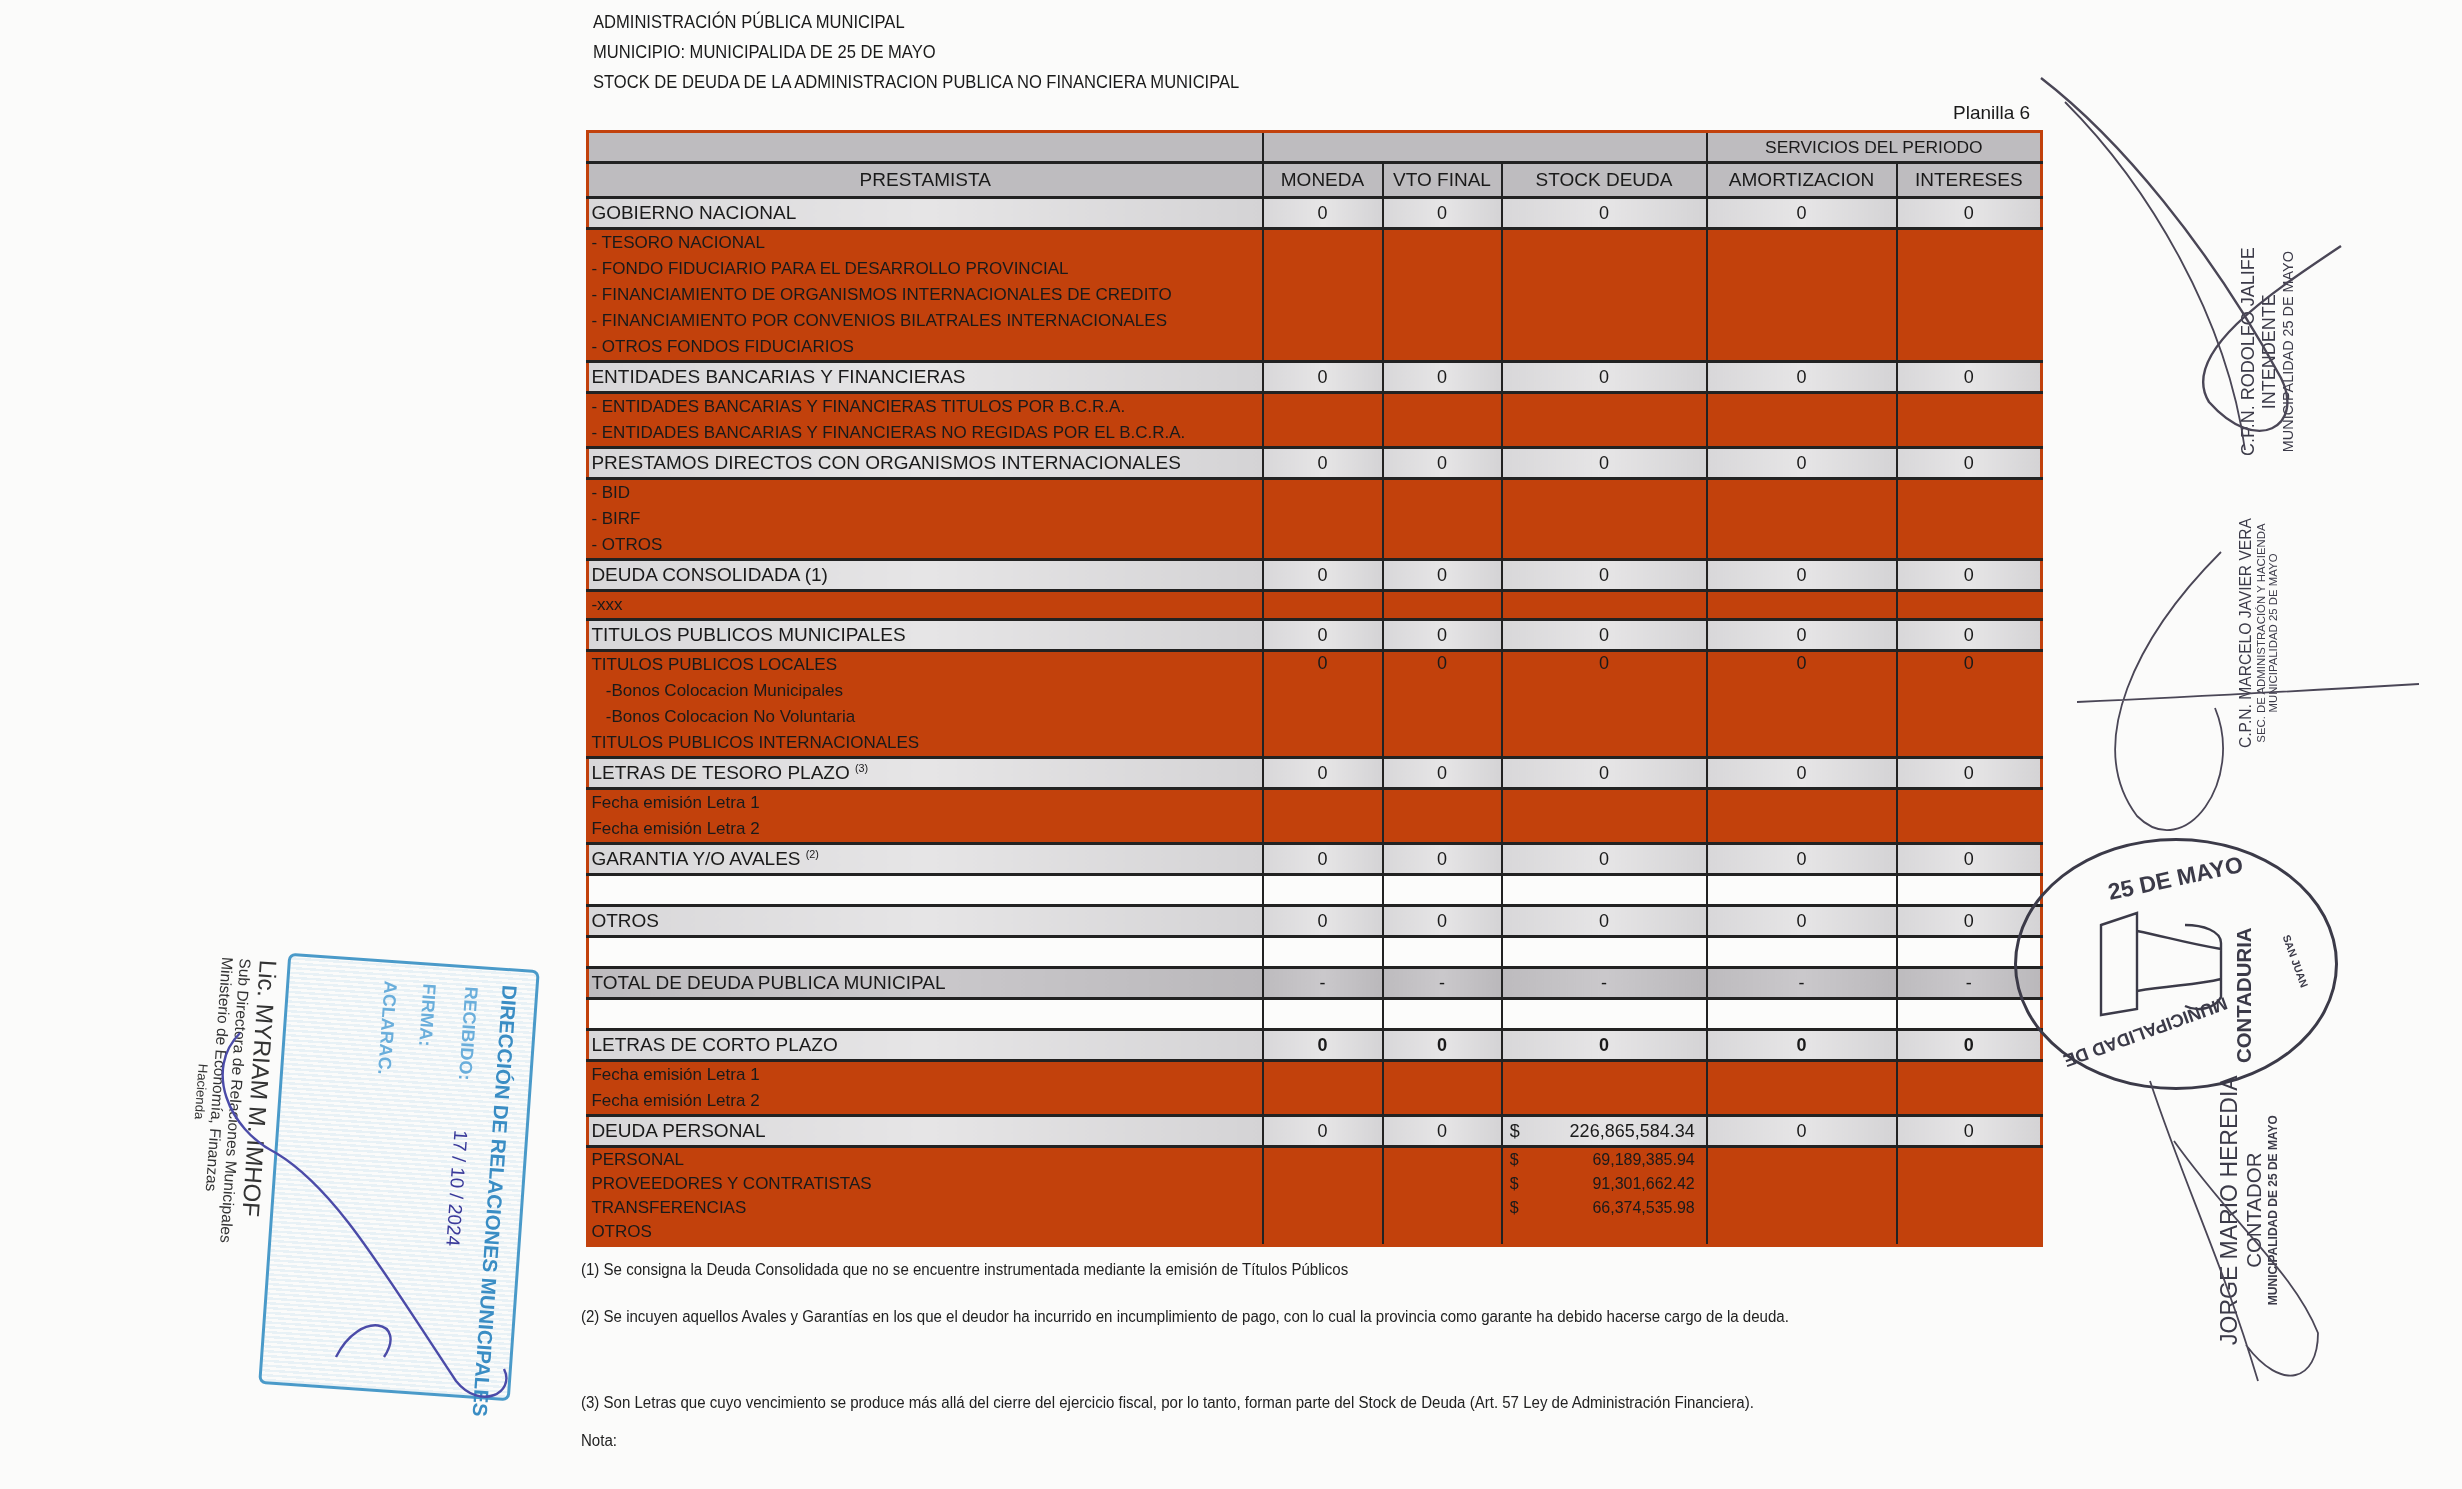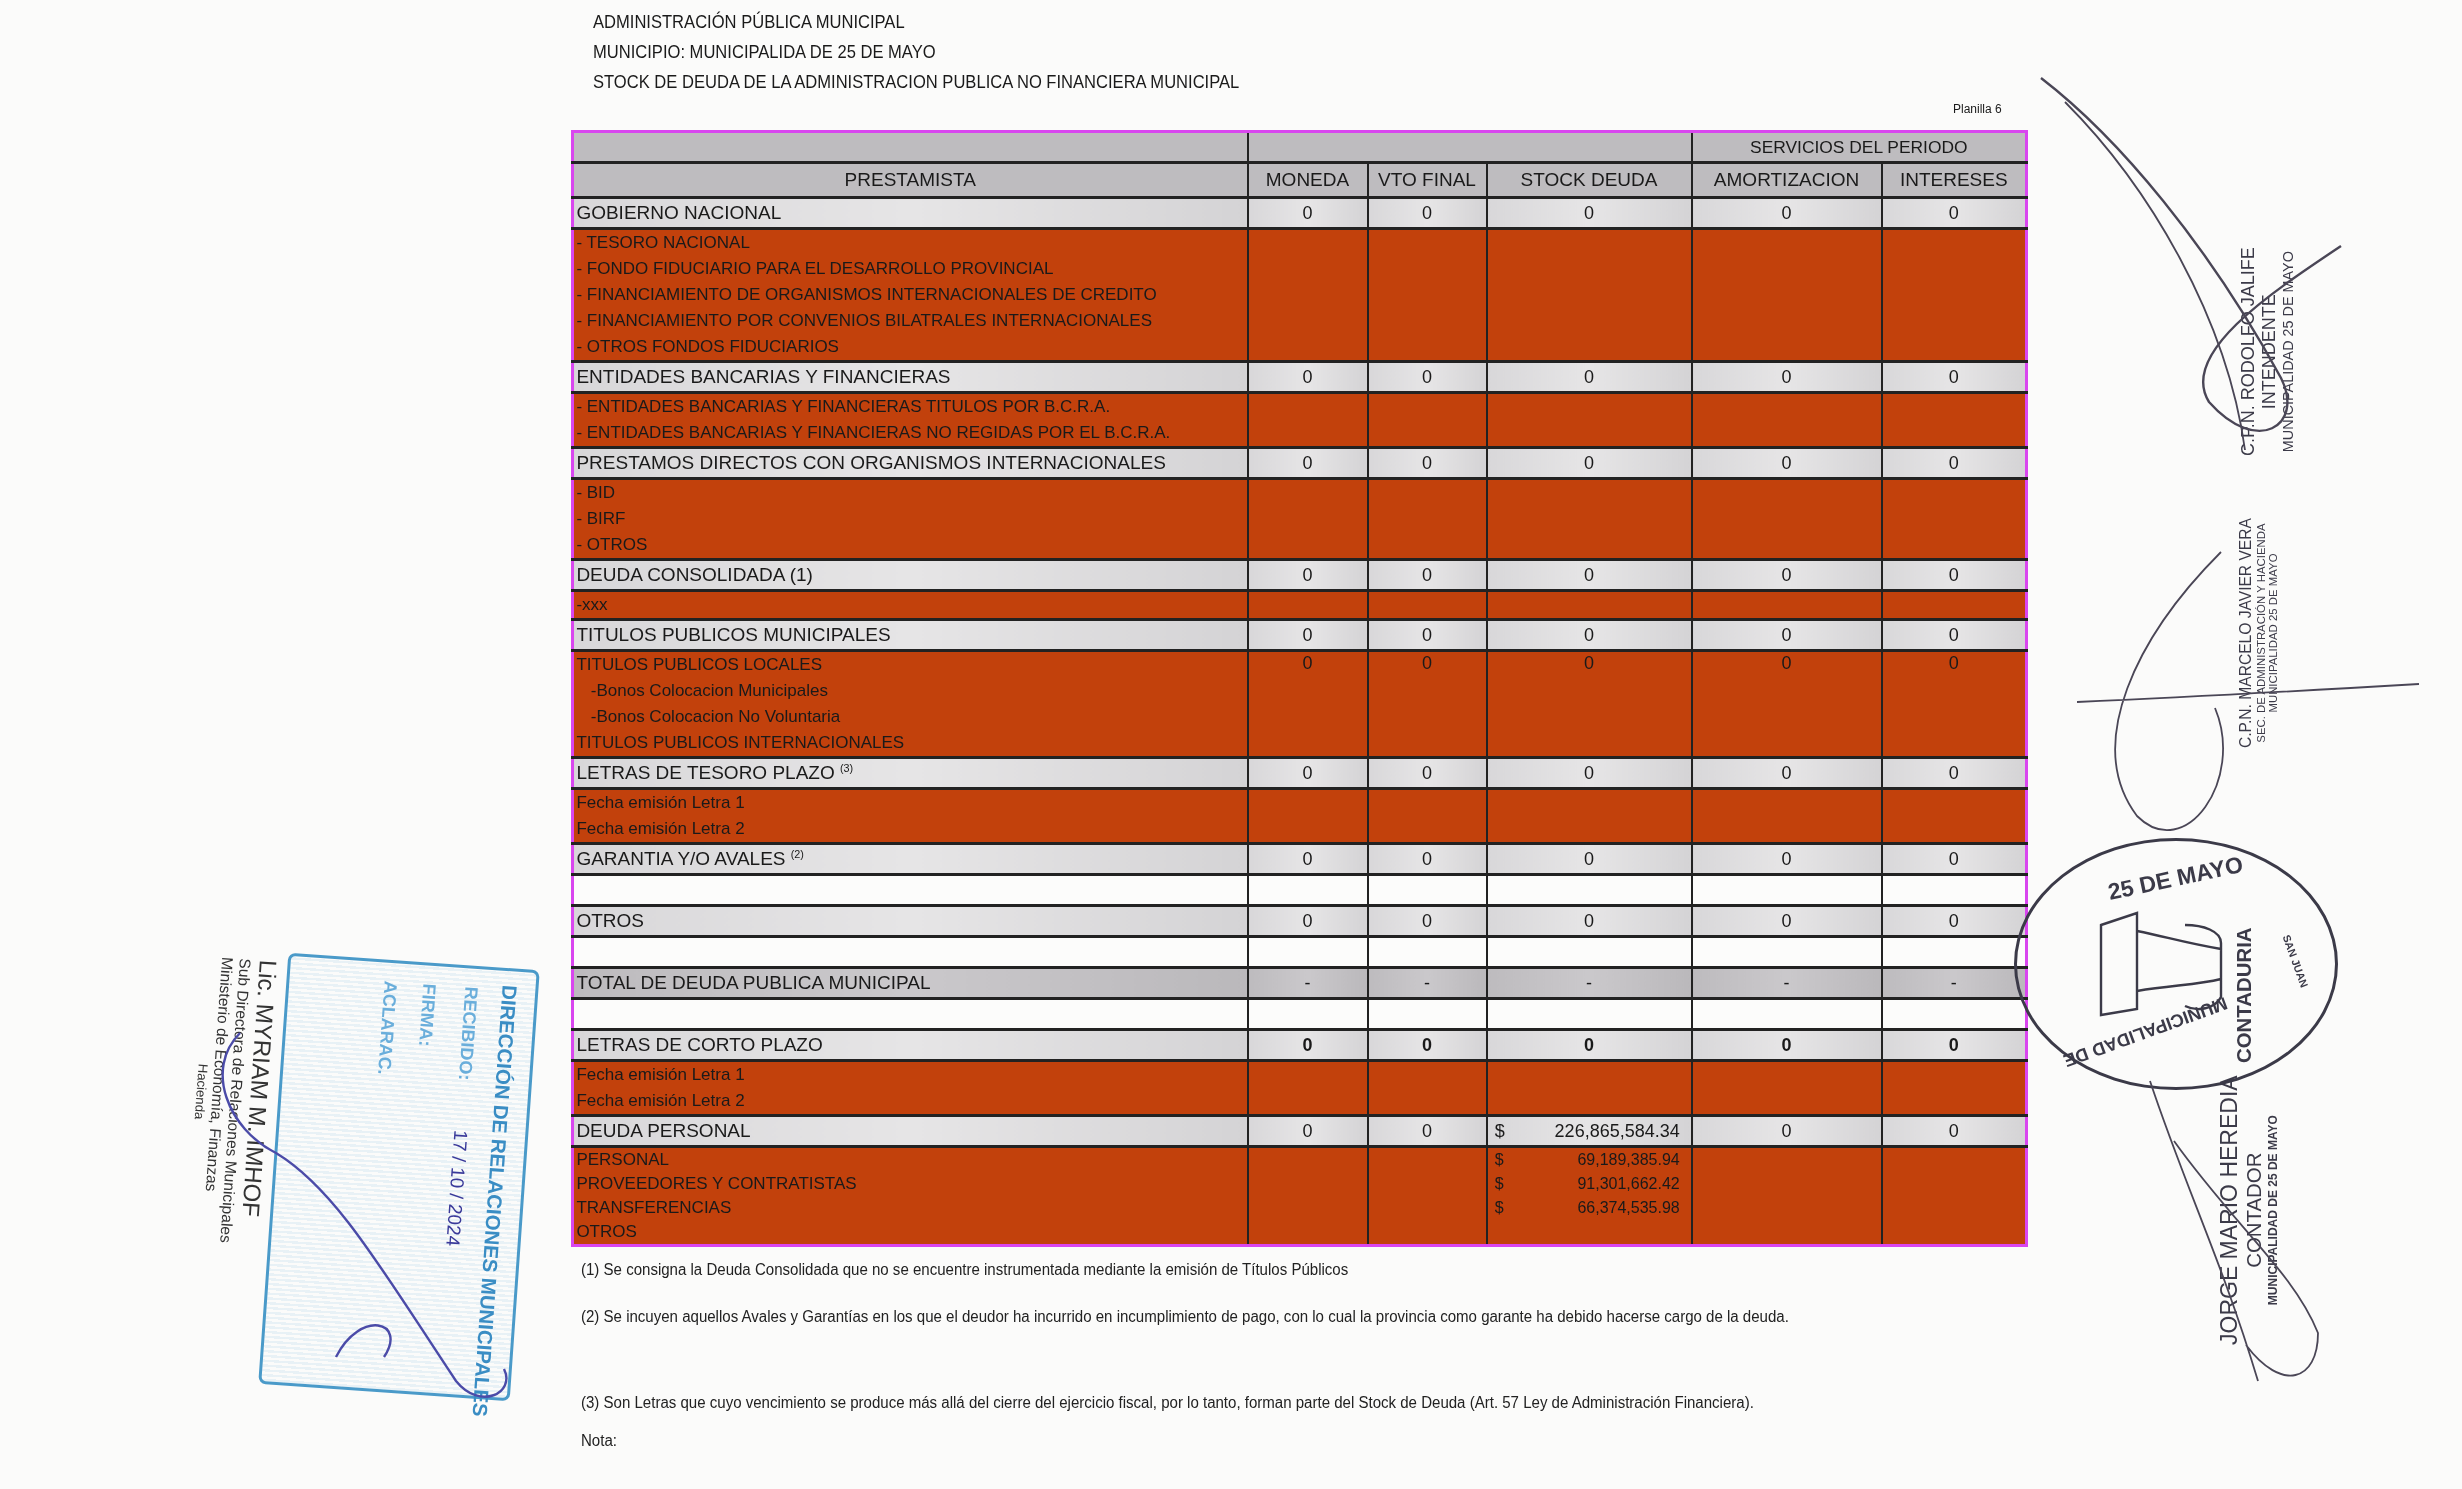--- a/index.html
+++ b/index.html
@@ -2,26 +2,26 @@
 <html style="font-size:9.6px"><head>
 <meta charset="utf-8">
 <style>
   * { box-sizing: border-box; margin: 0; padding: 0; }
   html, body { width: 2462px; height: 1489px; background: #fbfbfa; overflow: hidden; }
   body { position: relative; font-family: "Liberation Sans", sans-serif; color: #1a1a1a; }
 
   .header { position: absolute; left: 593px; top: 7.2px; }
   .header div { font-size: 18px; line-height: 30px; transform: scaleX(0.92); transform-origin: left; }
 
-  .planilla { position: absolute; left: 1953px; top: 102px; font-size: 12px; }
+  .planilla { position: absolute; left: 1953px; top: 102px; font-size: 19px; }
 
   table.debt {
-    position: absolute; left: 571px; top: 130px; width: 1454px;
+    position: absolute; left: 586px; top: 130px; width: 1454px;
     border-collapse: collapse; table-layout: fixed;
-    border: 3px solid #d946ef;
+    border: 3px solid #c2410c;
   }
   table.debt td, table.debt th {
     border-left: 2.4px solid #222; border-right: 2.4px solid #222;
     font-weight: normal; font-size: 18px; vertical-align: middle;
     overflow: hidden; white-space: nowrap;
   }
   .col-label { width: 675px; }
   .col-moneda { width: 120px; }
   .col-vto { width: 119px; }
   .col-stock { width: 205px; }

